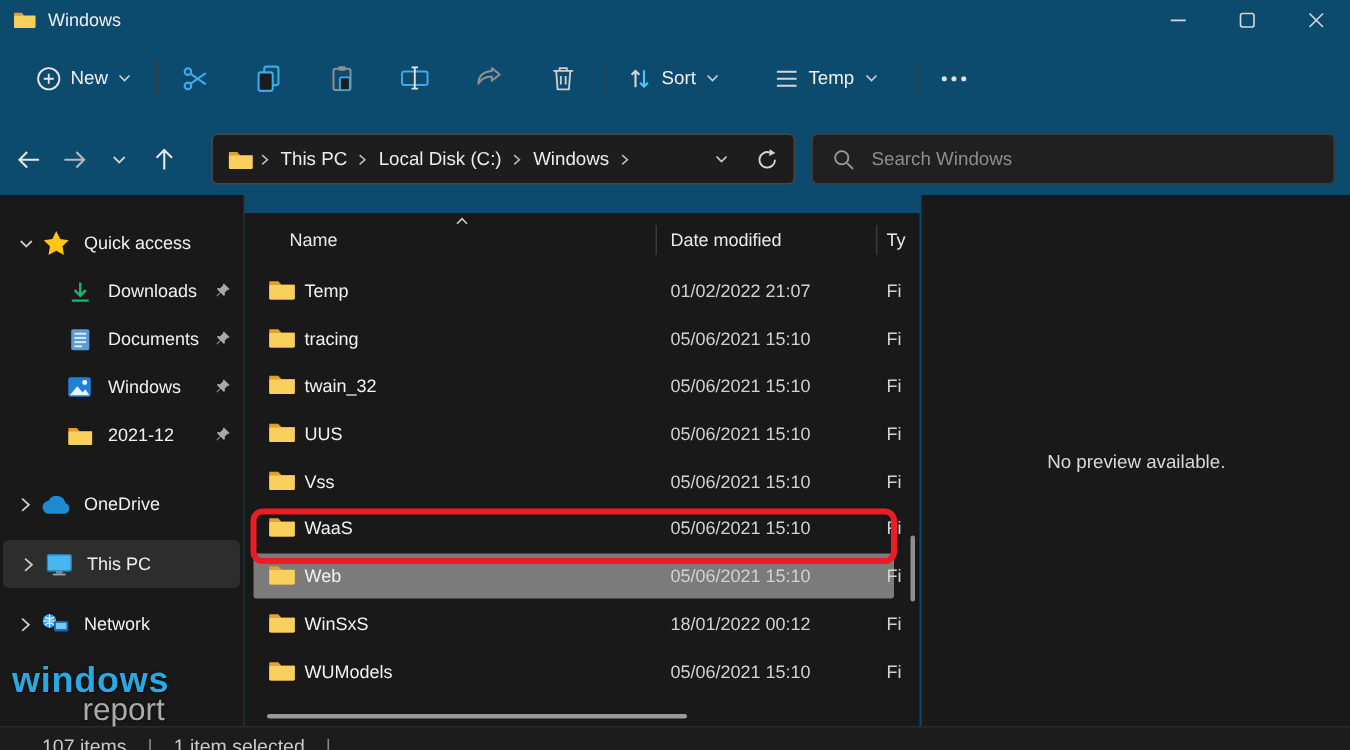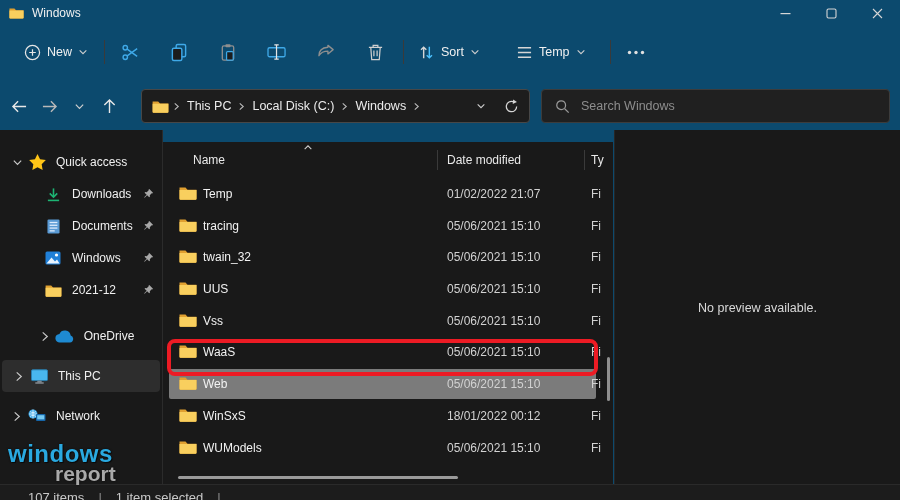--- a/index.html
+++ b/index.html
@@ -44,21 +44,21 @@
   
   .sidebar { position:absolute; left:0; top:130px; width:162px; height:354px; overflow:hidden; background:#191919; }
   .pane-divider { position:absolute; left:162px; top:130px; width:1px; height:354px; background:#2b2b2b; }
   .sb-row { position:relative; display:flex; align-items:center; height:32px; padding-left:8px; border-radius:4px; }
   .sb-chev { width:18px; display:flex; justify-content:center; }
   .sb-icon { width:22px; display:flex; justify-content:center; }
   .sb-label { margin-left:8px; font-size:12px; color:#f0f0f0; white-space:nowrap; }
   .sb-child { padding-left:42px; }
   .sb-pin { position:absolute; right:8px; top:10px; }
   .sb-selected { background:#2d2d2d; margin:0 2px; }
-  .mt16 { margin-top:16px; } .mt14 { margin-top:14px;justify-content:center; } .mt8 { margin-top:8px; }
+  .mt16 { margin-top:16px; } .mt14 { margin-top:14px; } .mt8 { margin-top:8px; }
 
   .list { position:absolute; left:163px; top:142px; width:450px; height:354px; overflow:hidden; background:#191919; }
   .list-header { position:absolute; top:8px; left:0; right:0; height:22px; font-size:12px; color:#e9e9e9; }
   .lh-name { position:absolute; left:30px; top:3px; }
   .lh-caret { position:absolute; left:140px; top:-6px; }
   .lh-sep1 { position:absolute; left:274px; top:0; width:1px; height:20px; background:#3a3a3a; }
   .lh-date { position:absolute; left:284px; top:3px; }
   .lh-sep2 { position:absolute; left:421px; top:0; width:1px; height:20px; background:#3a3a3a; }
   .lh-type { position:absolute; left:428px; top:3px; }
   .rows { position:absolute; top:36px; left:0; right:0; }
@@ -73,21 +73,21 @@
 
   .red-box { position:absolute; left:167px; top:339px; width:431px; height:37px; border:4px solid #ed1b24; border-radius:8px; z-index:30; pointer-events:none; }
 
   .preview { position:absolute; left:614px; top:130px; width:286px; height:354px; background:#191919; border-left:1px solid #262626; text-align:center; }
   .preview-msg { margin-top:171px; font-size:12.5px; color:#d9d9d9; }
 
   
   .watermark { position:absolute; left:8px; top:442px; z-index:20; pointer-events:none; line-height:1; }
   .wm1 { font-size:24px; font-weight:bold; color:#2aa9e0; letter-spacing:0.5px;
          text-shadow:0 0 2px #0a0a0a, 1px 1px 0 #0a0a0a; }
-  .wm2 { font-size:21px; font-weight:bold; color:#a9a9a9; margin-left:47px; margin-top:-3px;
+  .wm2 { font-size:21px; font-weight:normal; color:#a9a9a9; margin-left:47px; margin-top:-3px;
          text-shadow:0 0 2px #0a0a0a; }
 
   
   .statusbar { position:absolute; left:0; right:0; top:484px; height:16px; background:#1c1c1c; border-top:1px solid #2a2a2a; overflow:hidden; }
   .status-inner { display:flex; gap:14px; padding-left:28px; padding-top:5px; font-size:13px; color:#c9c9c9; }
   .status-sep { color:#8a8a8a; }
 </style>
 </head>
 <body>
 

